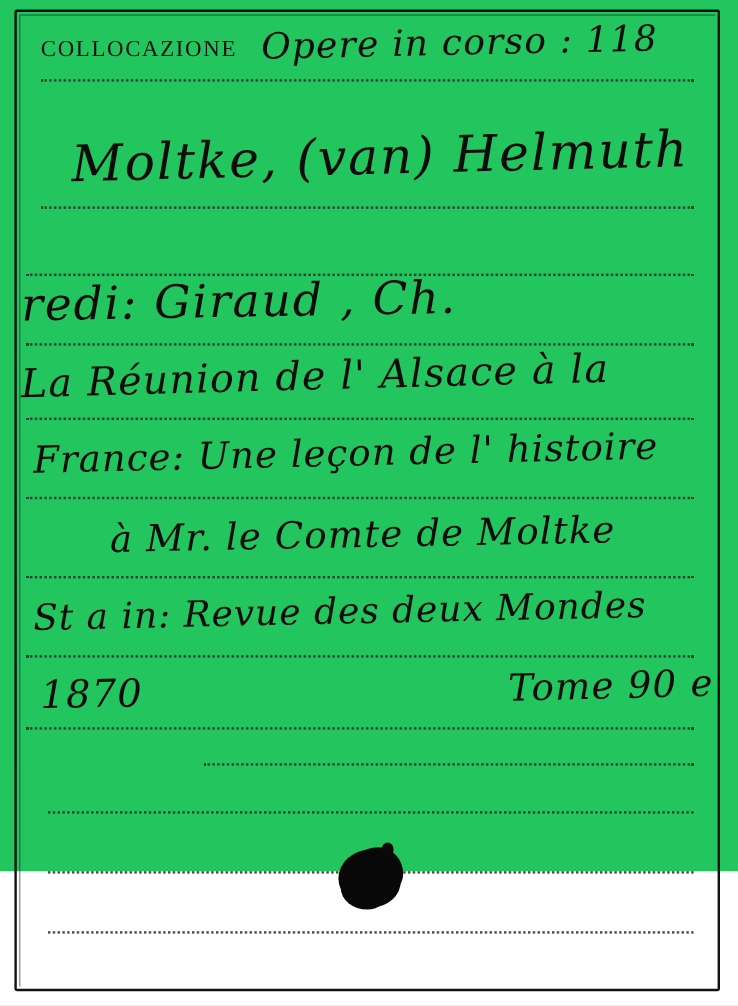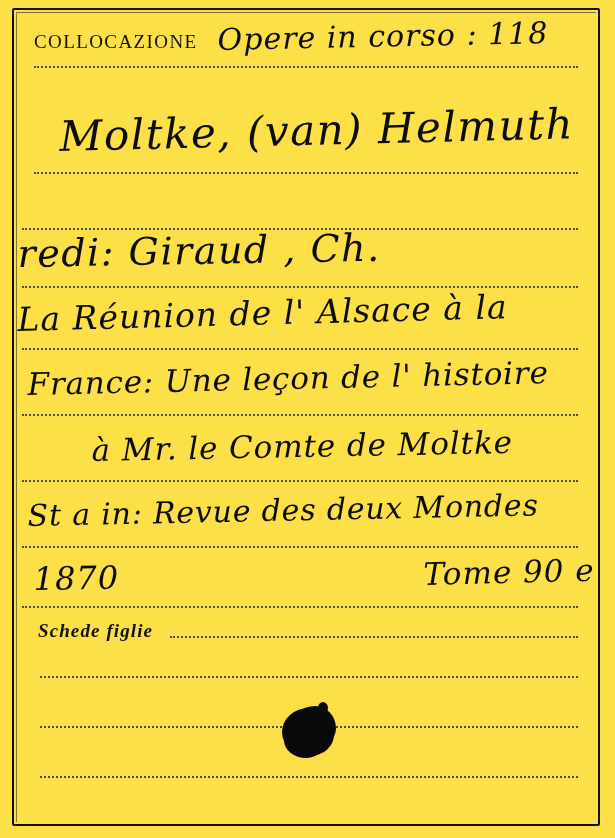--- a/index.html
+++ b/index.html
@@ -10,22 +10,22 @@
   body {
     width: 615px;
     height: 838px;
     font-family: "Liberation Serif", serif;
     overflow: hidden;
   }
 
   #card {
     position: relative;
     width: 615px;
-    height: 838px;
-    background: #fde047;
+    height: 726px;
+    background: #22c55e;
   }
 
   
   .card-frame {
     position: absolute;
     left: 12px;
     top: 8px;
     width: 588px;
     height: 818px;
     border: 2px solid #111;
@@ -209,17 +209,16 @@
   <div class="hand" id="hw-line-3">France: Une leçon de l' histoire</div>
 
   <div class="hand" id="hw-line-4">à Mr. le Comte de Moltke</div>
 
   <div class="hand" id="hw-line-5">St a in: Revue des deux Mondes</div>
 
   <div class="hand" id="hw-year">1870</div>
 
   <div class="hand" id="hw-tome">Tome 90 e</div>
 
-  <div class="printed" id="label-schede">Schede  figlie</div>
 
   <div id="ink-blot"></div>
 
 </div>
 
 </body></html>

